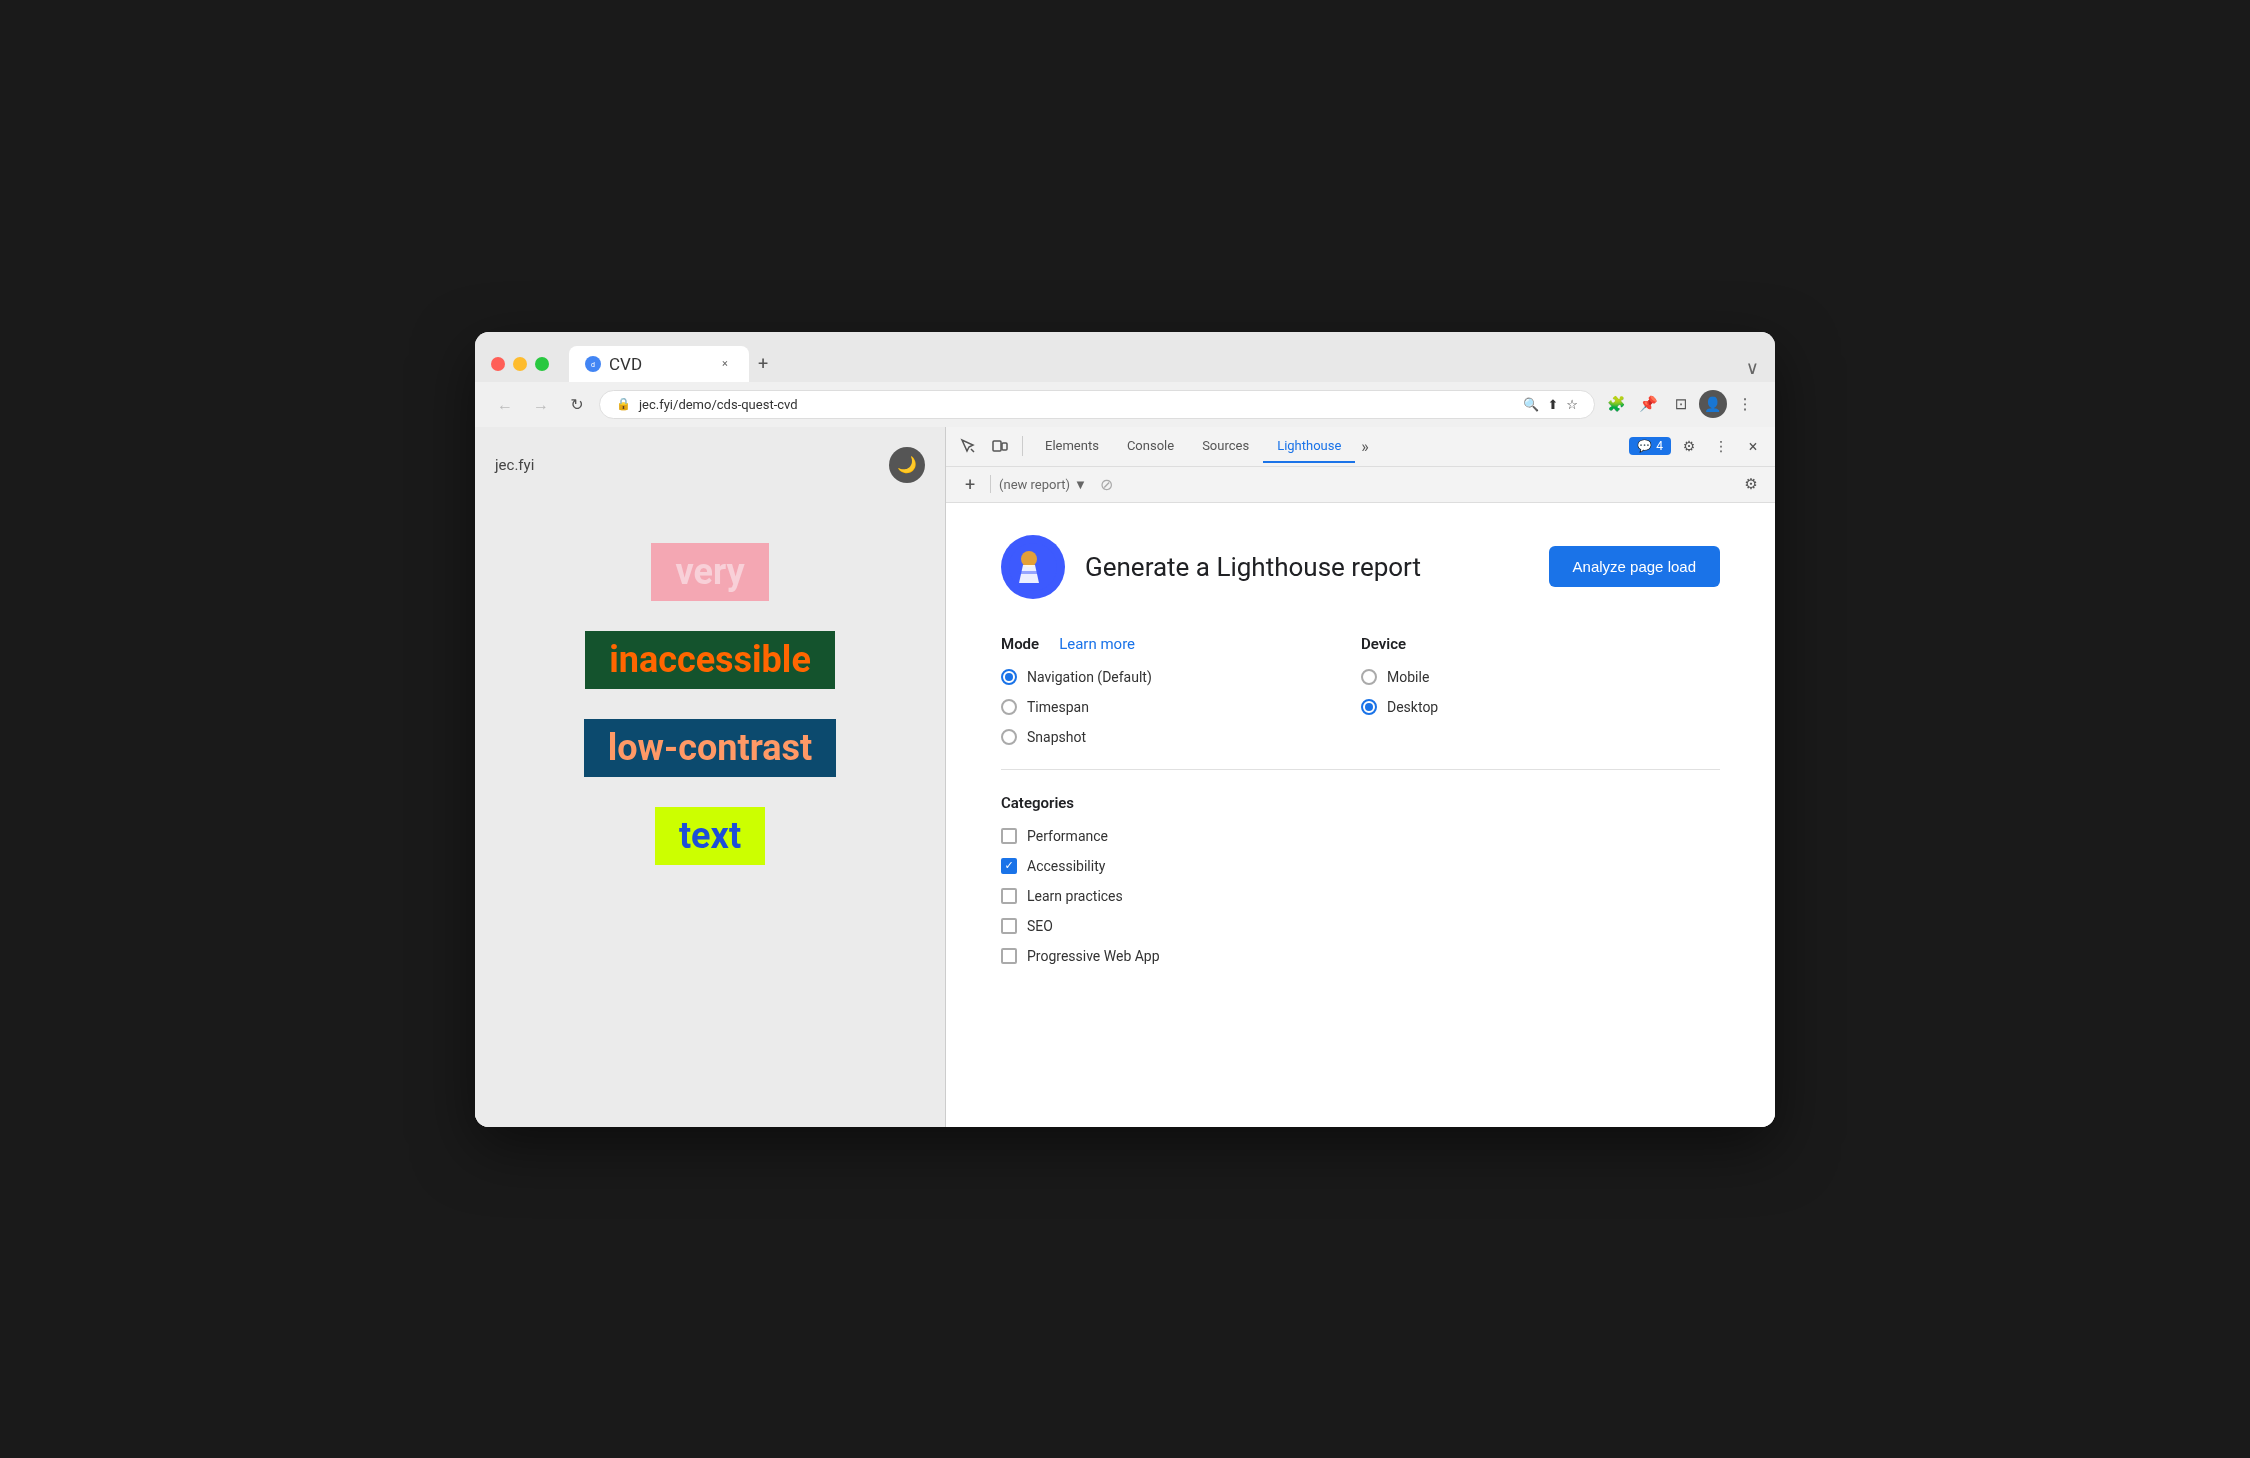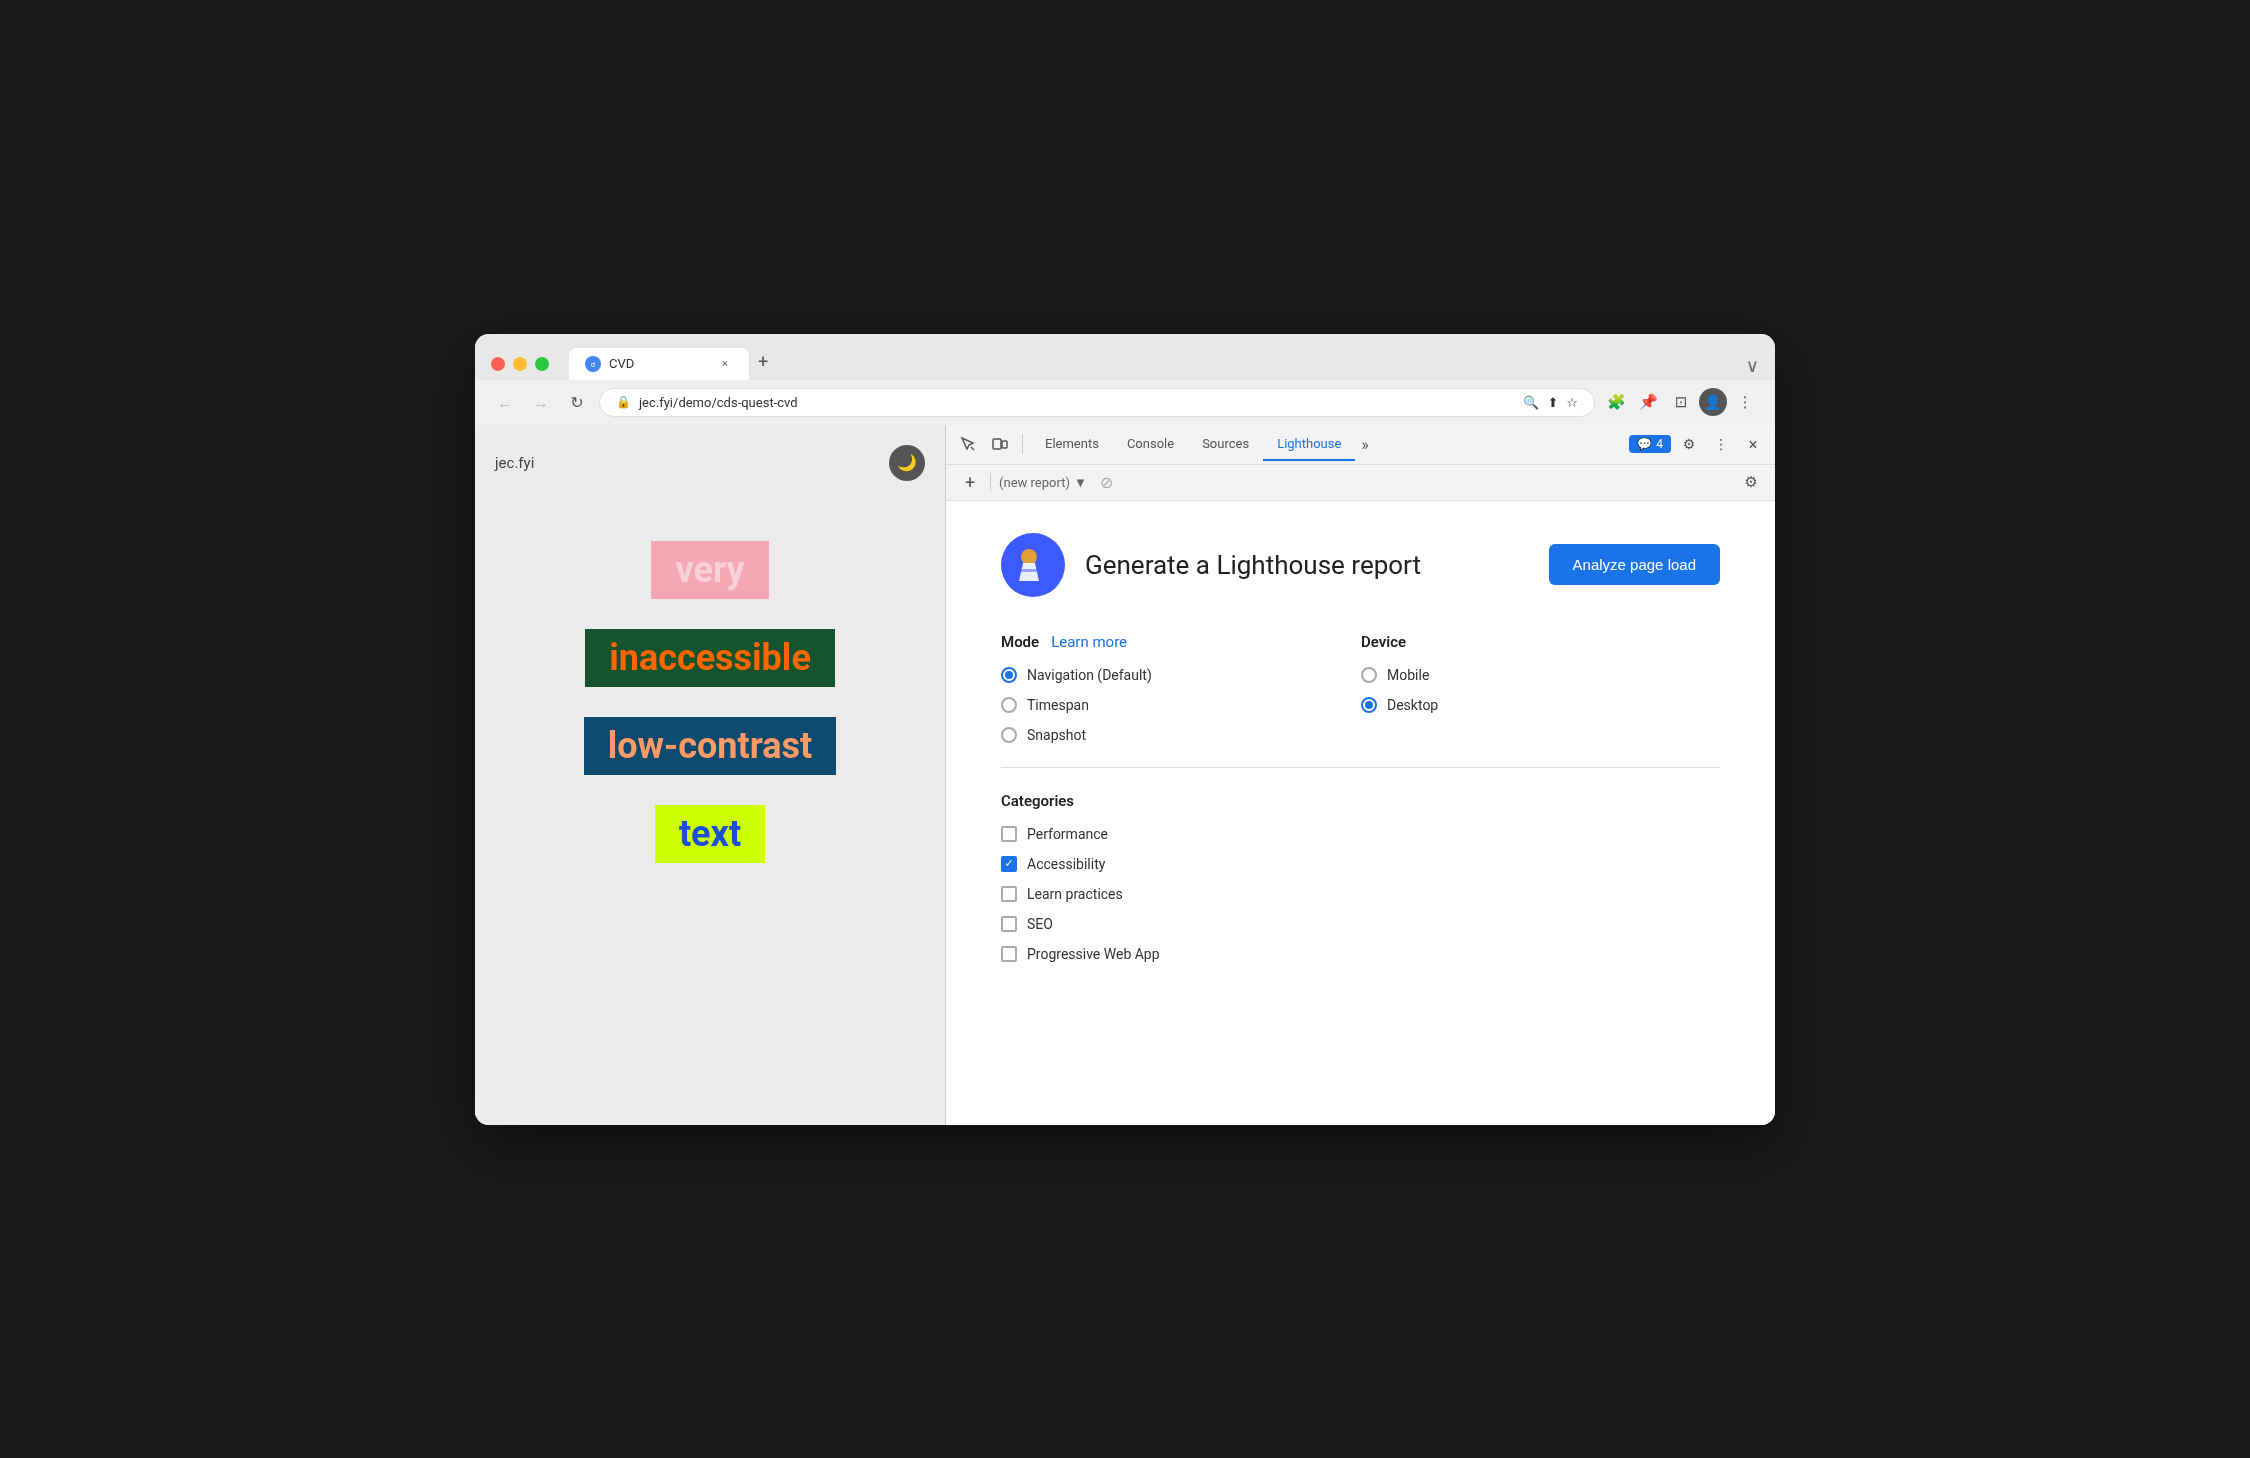--- a/index.html
+++ b/index.html
@@ -61,21 +61,21 @@
       width: 16px;
       height: 16px;
       background: #4285f4;
       border-radius: 50%;
       display: flex;
       align-items: center;
       justify-content: center;
       font-size: 10px;
       color: white;
     }
-    .tab-title { flex: 1; font-size: 13px; }
+    .tab-title { flex: 1; font-size: 17px; }
     .tab-close {
       width: 16px;
       height: 16px;
       display: flex;
       align-items: center;
       justify-content: center;
       border-radius: 50%;
       font-size: 11px;
       color: #666;
       cursor: pointer;
@@ -385,21 +385,21 @@
     .lh-section-row {
       display: flex;
       gap: 80px;
     }
     .lh-section-col {
       min-width: 280px;
     }
     .lh-section-header {
       display: flex;
       align-items: flex-end;
-      gap: 12px;
+      gap: 20px;
       margin-bottom: 16px;
     }
     .lh-section-title {
       font-size: 15px;
       font-weight: 600;
       color: #202124;
     }
     .lh-learn-more {
       font-size: 15px;
       color: #1a73e8;

